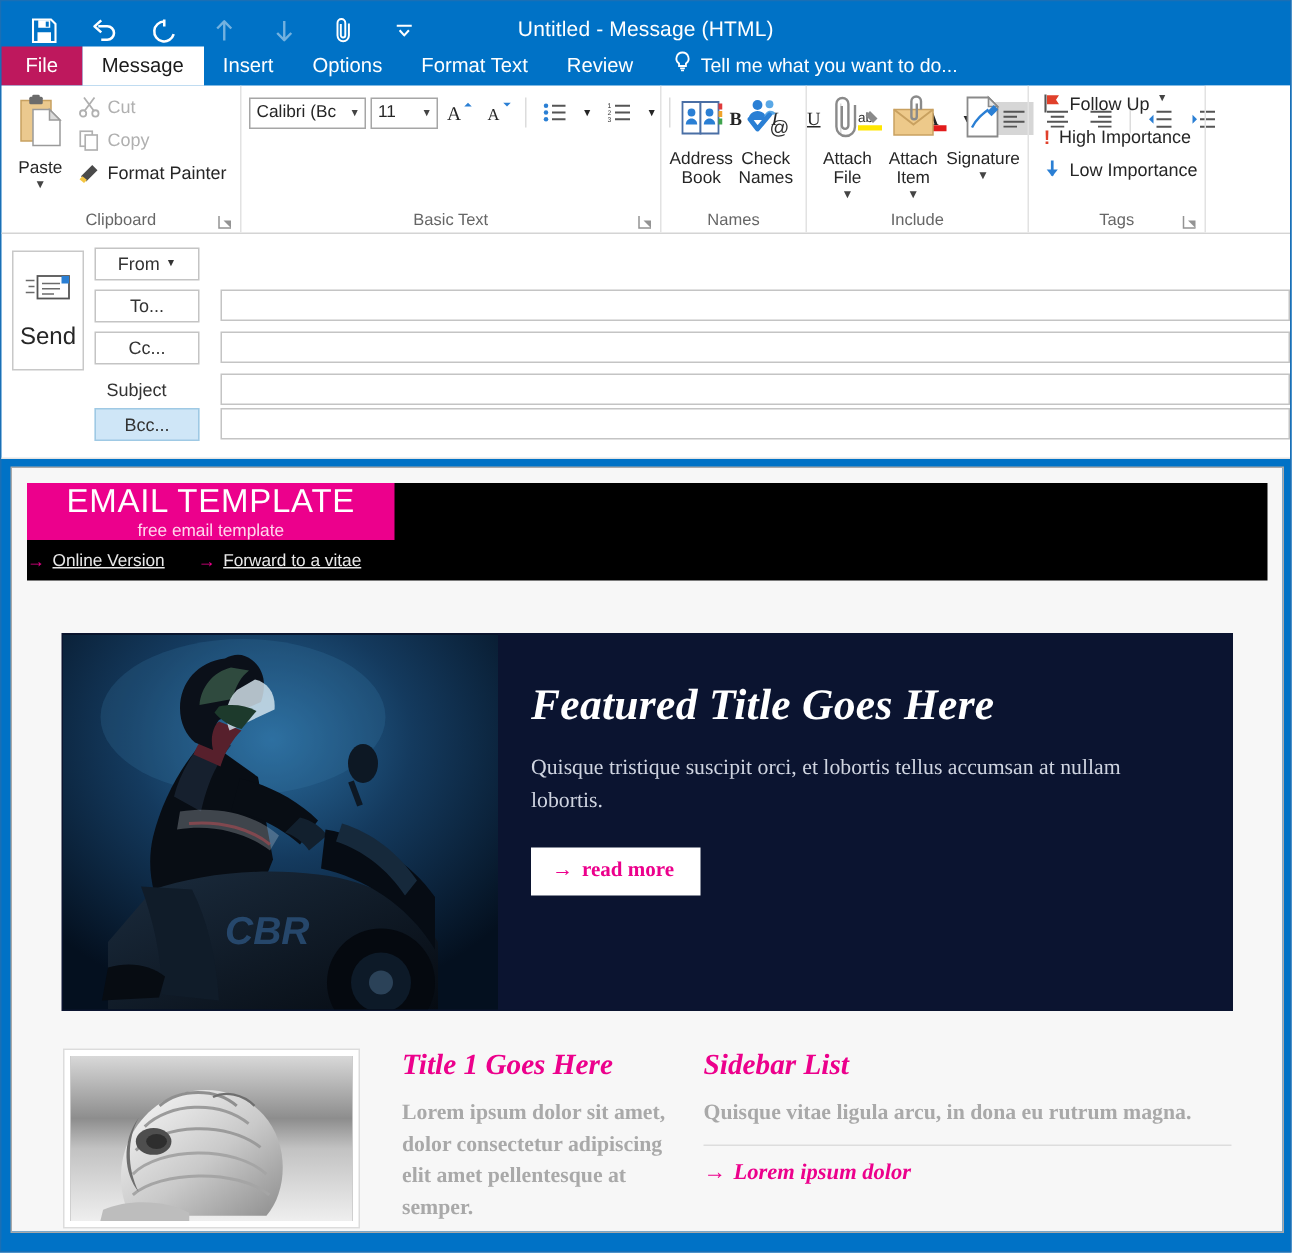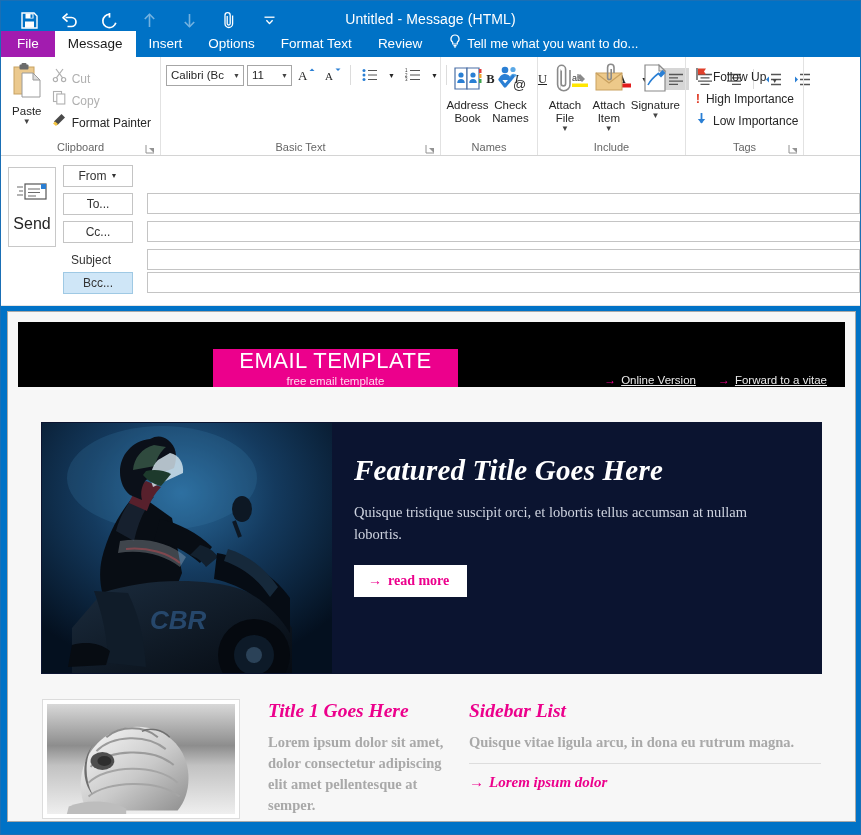--- a/index.html
+++ b/index.html
@@ -60,21 +60,21 @@
   .tab {
     height: 26px;
     padding: 0 13px;
     color: #ffffff;
     font-size: 13.5px;
     line-height: 26px;
     cursor: default;
     white-space: nowrap;
   }
   .tab.file {
-    background: #a21caf;
+    background: #be185d;
     padding: 0 16px;
   }
   .tab.active {
     background: #ffffff;
     color: #1a1a1a;
   }
   .tellme {
     color: #ffffff;
     font-size: 13px;
     line-height: 26px;
@@ -117,21 +117,21 @@
   .bigbtn {
     width: 52px;
     display: flex; flex-direction: column; align-items: center;
     padding-top: 2px;
     cursor: default;
   }
   .bigbtn .lbl { font-size: 11.5px; color: #262626; margin-top: 2px; line-height: 13px; text-align:center;}
   .bigbtn .caret { font-size: 8px; color: #444; line-height: 8px; }
 
   .smallbtn {
-    display: flex; align-items: flex-end; gap: 5px;
+    display: flex; align-items: flex-start; gap: 5px;
     height: 22px; padding: 0 4px;
     font-size: 12px; color: #262626;
     cursor: default; white-space: nowrap;
   }
   .smallbtn.disabled { color: #b0b0b0; }
 
   
   .bt-row { display: flex; align-items: center; gap: 3px; height: 24px; }
   .combo {
     height: 21px; box-sizing: border-box;
@@ -210,22 +210,23 @@
     background: #f7f7f7;
     min-height: 100%;
     padding: 10px 10px 0 10px;
     box-sizing: border-box;
   }
 
   
   .banner {
     height: 65px;
     background: #000000;
-    display: flex; align-items: flex-end;
+    display: flex; align-items: flex-start;
     position: relative;
+    flex-direction: column;
   }
   .banner-spacer { width: 195px; }
   .banner-logo {
     width: 245px;
     background: #EC008C;
     display: flex; flex-direction: column;
     align-items: center; justify-content: center;
     color: #ffffff;
   }
   .banner-logo .t1 { font-size: 22px; letter-spacing: 0.5px; line-height: 24px; font-weight: 300; }

